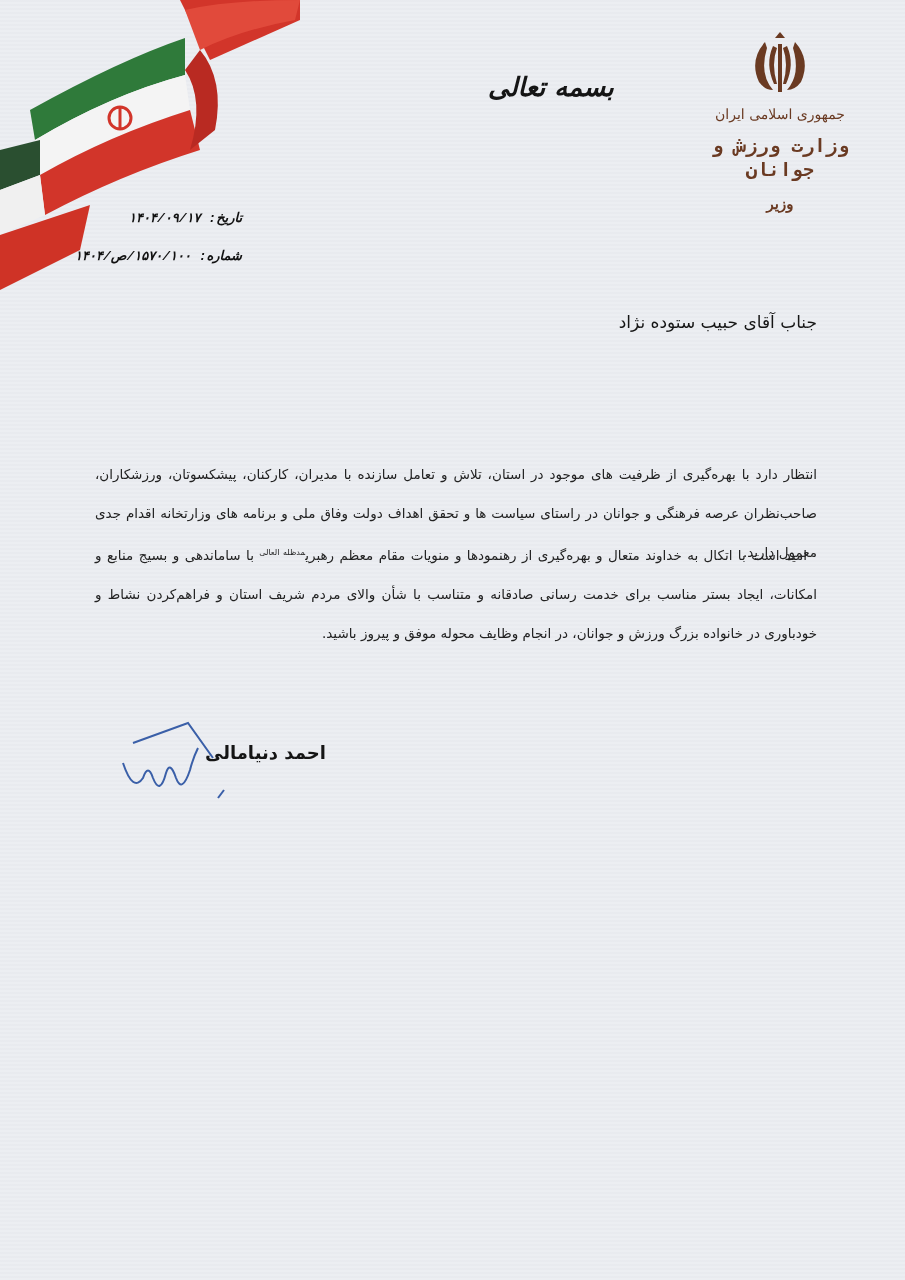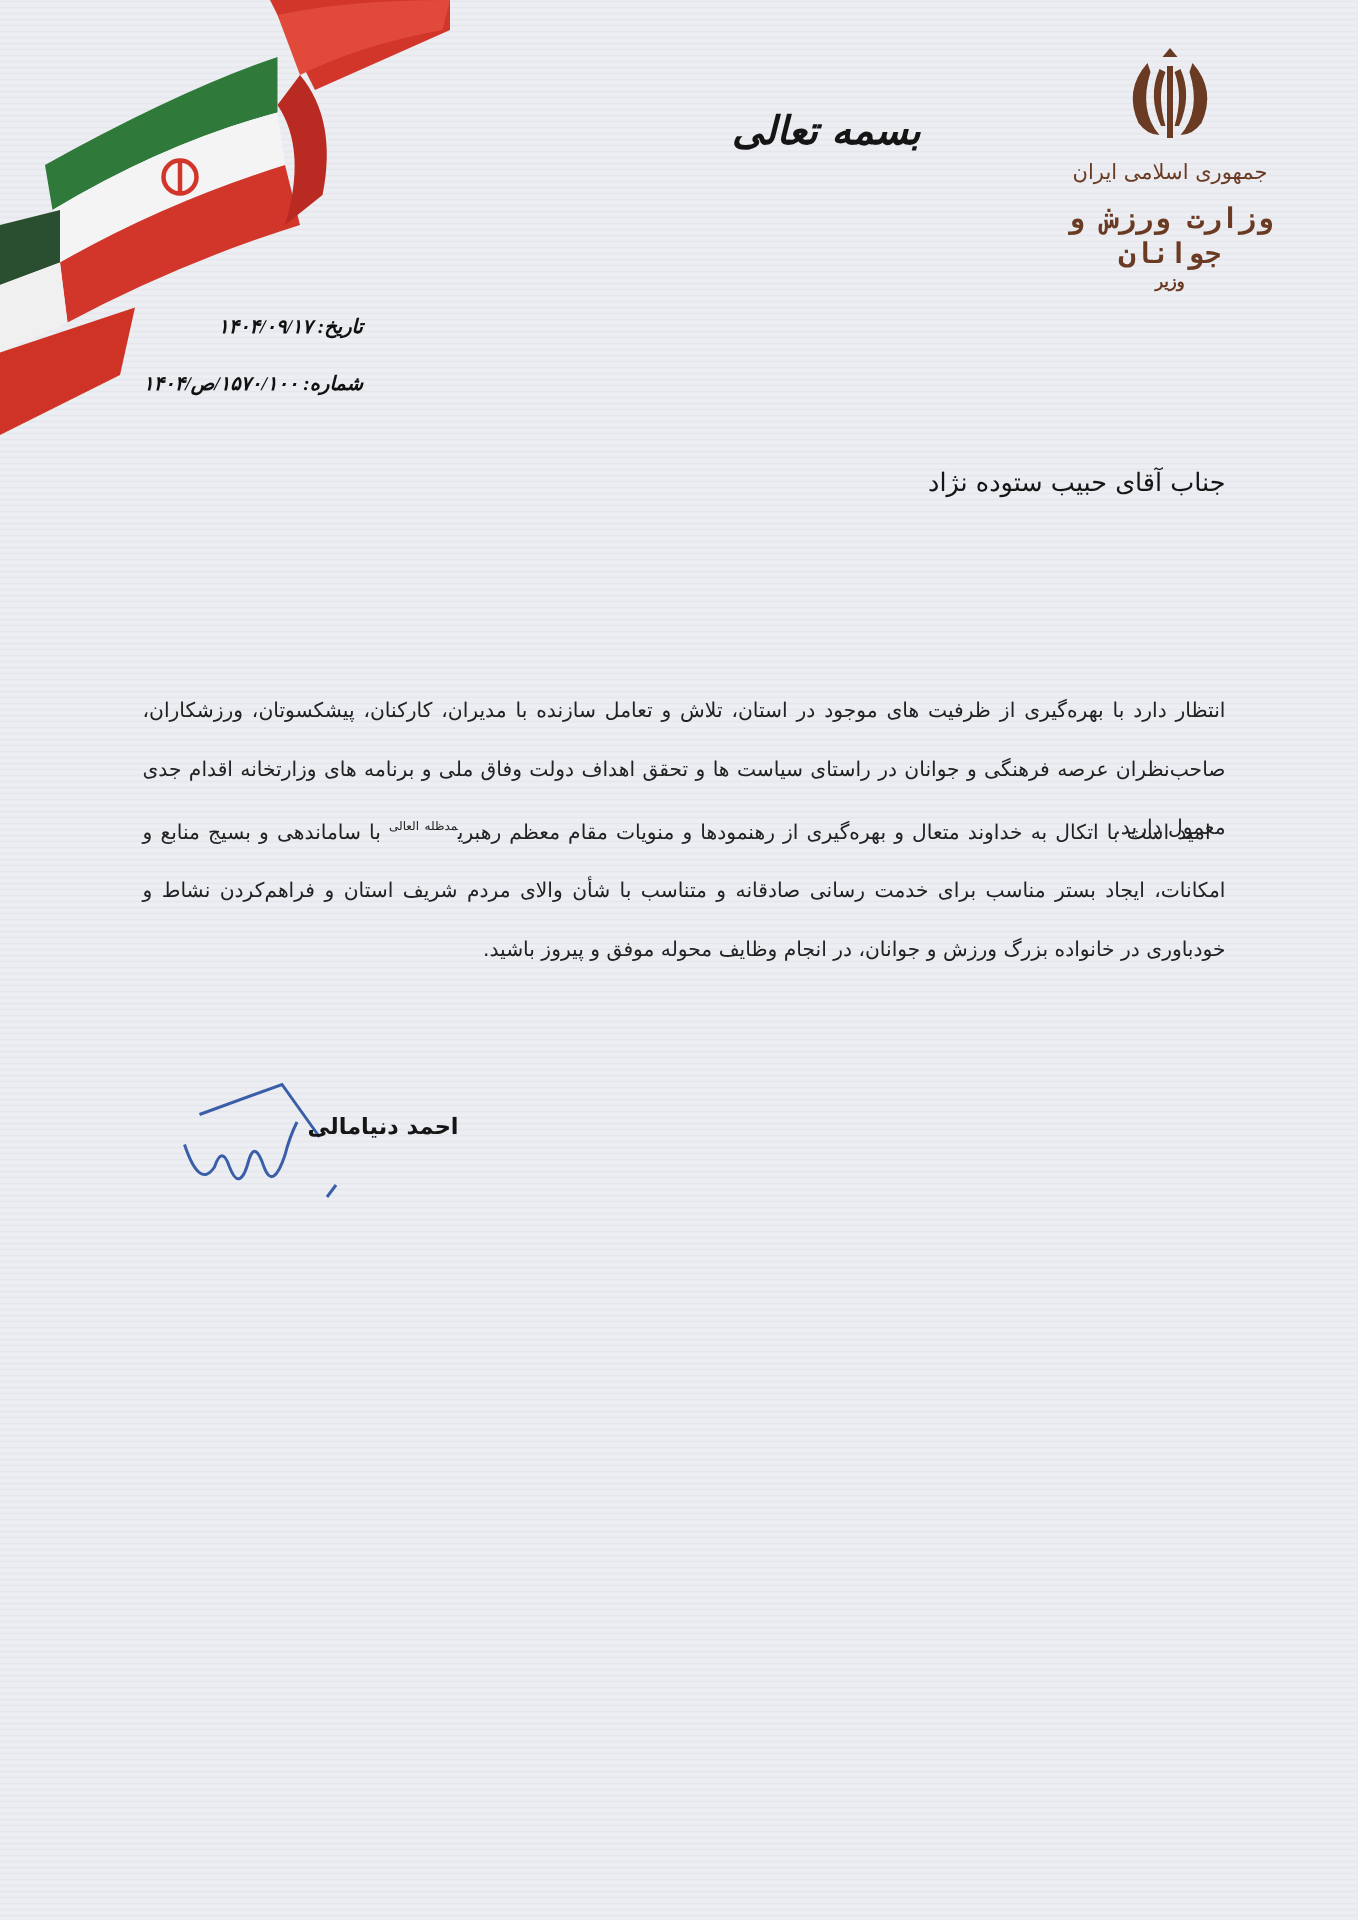--- a/index.html
+++ b/index.html
@@ -7,32 +7,32 @@
        font-family:"DejaVu Sans",sans-serif;color:#1c1c1c;}
   .page{position:absolute;inset:0;
         background:repeating-linear-gradient(0deg,#eceef2 0px,#eceef2 2px,#e5e7ec 3px,#eceef2 4px);}
   
   .flag{position:absolute;left:0;top:0;width:300px;height:295px;}
   
   .emblem{position:absolute;left:700px;top:30px;width:160px;text-align:center;color:#6a3a22;}
   .emblem svg{display:block;margin:0 auto;}
   .emblem .l1{font-family:"DejaVu Serif",serif;font-size:14px;margin-top:6px;direction:rtl;}
   .emblem .l2{font-family:Liberation Mono, monospace;font-size:19px;font-weight:bold;margin-top:12px;direction:rtl;}
-  .emblem .l3{font-family:"DejaVu Serif",serif;font-size:11px;font-weight:bold;margin-top:0px;direction:rtl;}
+  .emblem .l3{font-family:"DejaVu Serif",serif;font-size:15px;font-weight:bold;margin-top:13px;direction:rtl;}
   .bismillah{position:absolute;left:488px;top:72px;font-family:"DejaVu Serif",serif;font-size:26px;font-style:italic;font-weight:bold;direction:rtl;color:#151515;}
-  .meta{position:absolute;left:92px;top:210px;width:150px;direction:rtl;text-align:right;font-family:Liberation Serif, serif;font-weight:bold;font-style:italic;font-size:13px;color:#111;}
+  .meta{position:absolute;left:92px;top:210px;width:150px;direction:rtl;text-align:right;font-family:Liberation Mono, monospace;font-weight:bold;font-style:italic;font-size:13px;color:#111;}
   .meta div{margin-bottom:22px;white-space:nowrap;}
   .addressee{position:absolute;right:88px;top:312px;direction:rtl;font-weight:normal;font-size:17px;color:#151515;}
   .body{position:absolute;left:95px;width:722px;direction:rtl;text-align:justify;font-size:13.5px;line-height:39px;color:#222;}
   .p1{top:368px;text-indent:10px;}
   .p2{top:455px;}
   .p3{top:536px;text-indent:10px;}
   .body b{font-weight:bold;}
   .sup{font-size:8px;vertical-align:super;line-height:0;}
-  .signer{position:absolute;left:205px;top:742px;direction:rtl;font-weight:bold;font-size:15px;color:#151515;}
+  .signer{position:absolute;left:205px;top:742px;direction:rtl;font-weight:bold;font-size:18px;color:#151515;}
   .sig{position:absolute;left:118px;top:718px;width:120px;height:90px;}
 </style>
 </head>
 <body>
 
 <div class="page">
 
   <svg class="flag" viewBox="0 0 300 295">
     <path d="M180 0 L300 0 L300 20 L210 60 Z" fill="#d2352a"></path>
     <path d="M30 110 Q120 60 185 38 L185 75 Q110 95 35 140 Z" fill="#2f7a3a"></path>

